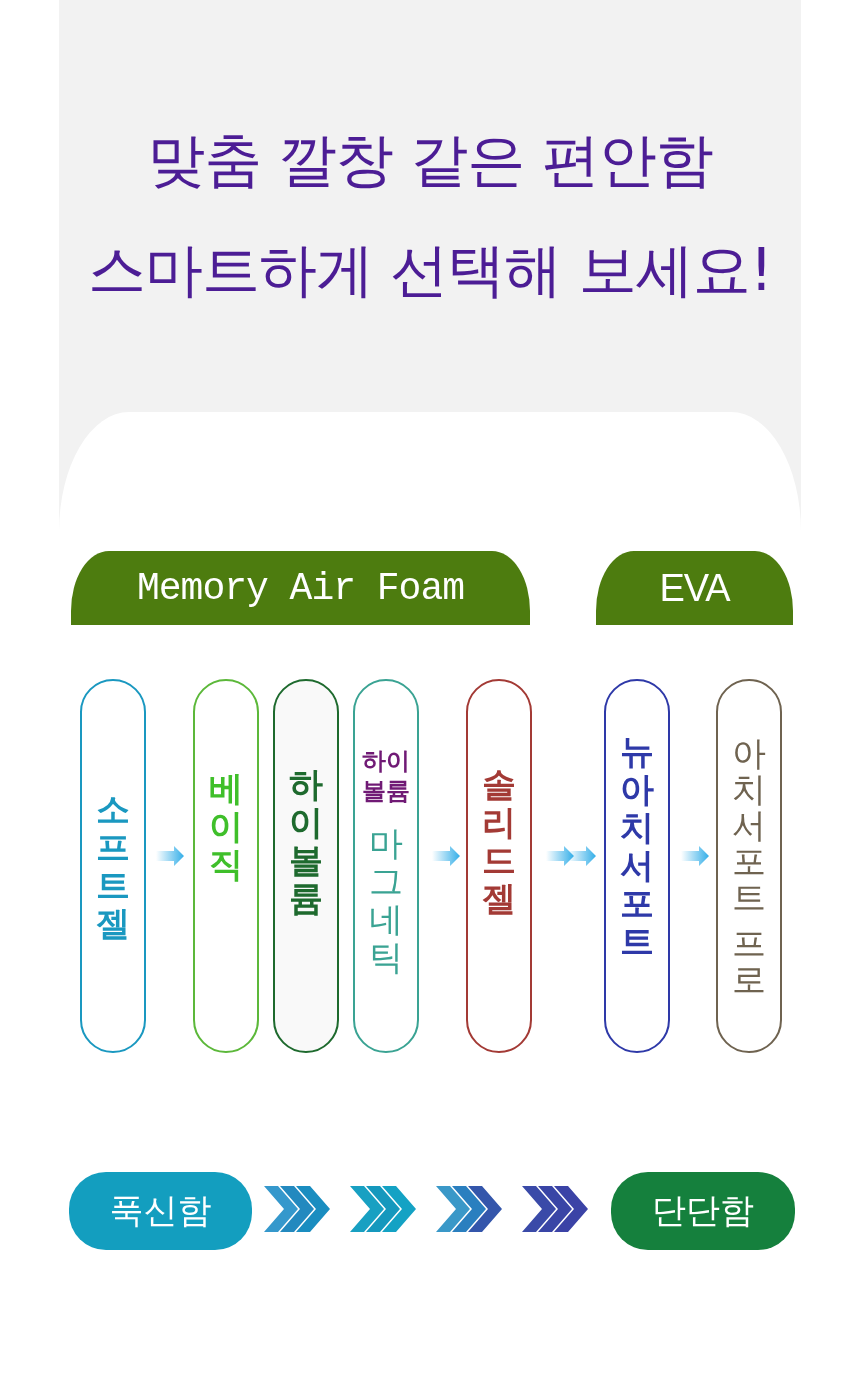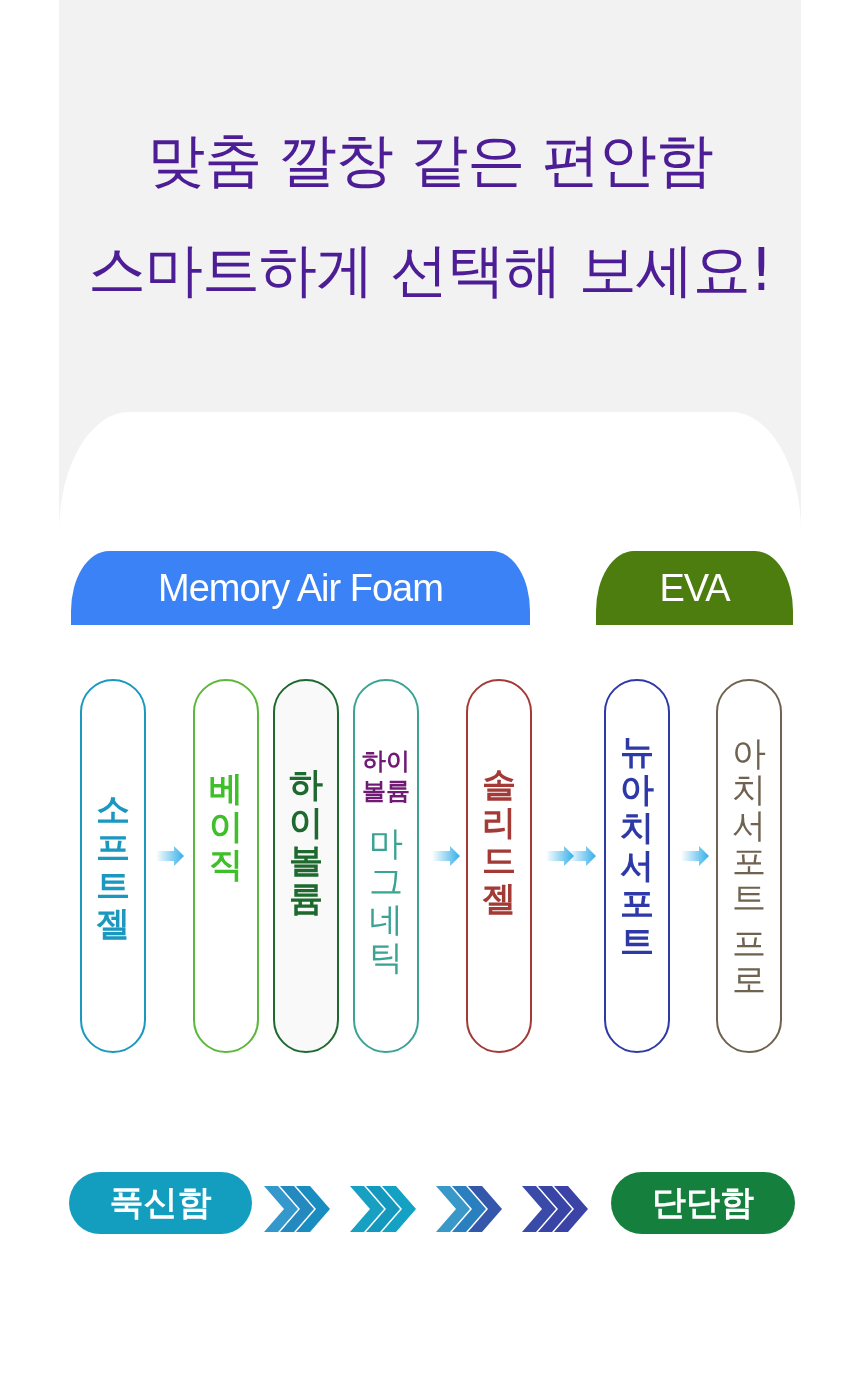--- a/index.html
+++ b/index.html
@@ -9,36 +9,36 @@
   .card { position: absolute; left: 59px; top: 412px; width: 742px; height: 961px; background: #ffffff;
           border-top-left-radius: 70px 120px; border-top-right-radius: 70px 120px; }
   .headline { position: absolute; left: 59px; width: 742px; text-align: center; color: #4c1d95;
               font-size: 58px; letter-spacing: -1px; font-weight: normal; }
   .h1 { top: 122px; }
   .h2 { top: 232px; }
 
   .cat { position: absolute; top: 551px; height: 74px; color: #fff; display: flex; align-items: center;
          justify-content: center; font-family: "Liberation Sans", sans-serif; font-size: 38px;
          letter-spacing: -1px; border-top-left-radius: 38px 60px; border-top-right-radius: 38px 60px; }
-  .cat-maf { left: 71px; width: 459px; background: #3b82f6; }
+  .cat-maf { left: 71px; width: 459px; background: #4d7c0f; font-family: Liberation Mono, monospace; }
   .cat-eva { left: 596px; width: 197px; background: #4d7c0f; }
 
   .pill { position: absolute; top: 679px; width: 66px; height: 374px; border: 2px solid; border-radius: 34px;
           background: #ffffff; box-sizing: border-box; display: flex; flex-direction: column; align-items: center;
           justify-content: center; }
   .vtext { display: flex; flex-direction: column; align-items: center; font-weight: bold; font-size: 34px;
            line-height: 38px; }
   .vtext span { display: block; }
   .small-vtext { font-size: 24px; line-height: 30px; font-weight: bold; margin-bottom: 18px; text-align: center; }
 
   .arrow { position: absolute; top: 846px; height: 20px; display: flex; }
   .arrow svg { display: block; }
 
-  .scale-pill { position: absolute; top: 1172px; height: 62px; border-radius: 37px; color: #fff;
-                display: flex; align-items: center; justify-content: center; font-size: 34px; font-weight: bold; }
+  .scale-pill { position: absolute; top: 1172px; height: 78px; border-radius: 37px; color: #fff;
+                display: flex; align-items: center; justify-content: center; font-size: 34px; font-weight: normal; }
   .sp-soft { left: 69px; width: 183px; background: #139ebf; }
   .sp-hard { left: 611px; width: 184px; background: #15803d; }
   .chevrons { position: absolute; top: 1186px; left: 264px; width: 336px; height: 46px; }
 </style>
 </head>
 <body>
 
 <div class="panel"></div>
 
 <div class="headline h1">맞춤 깔창 같은 편안함</div>

